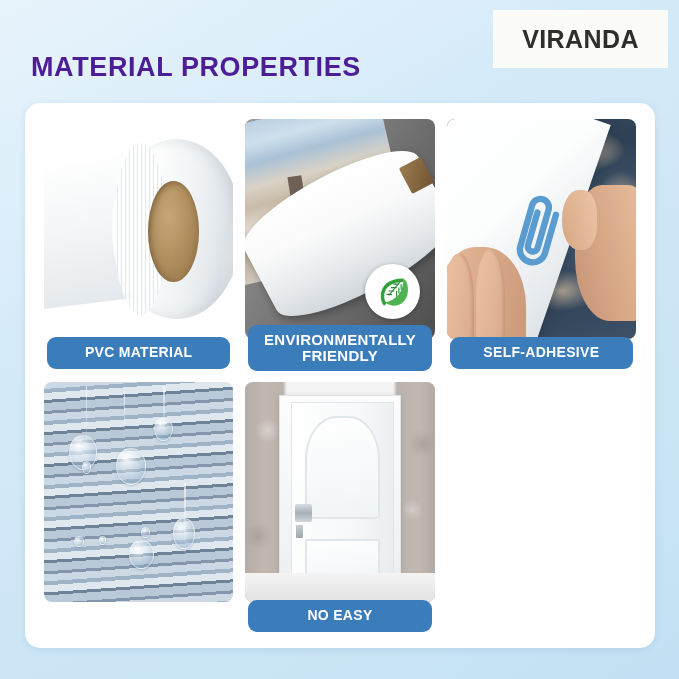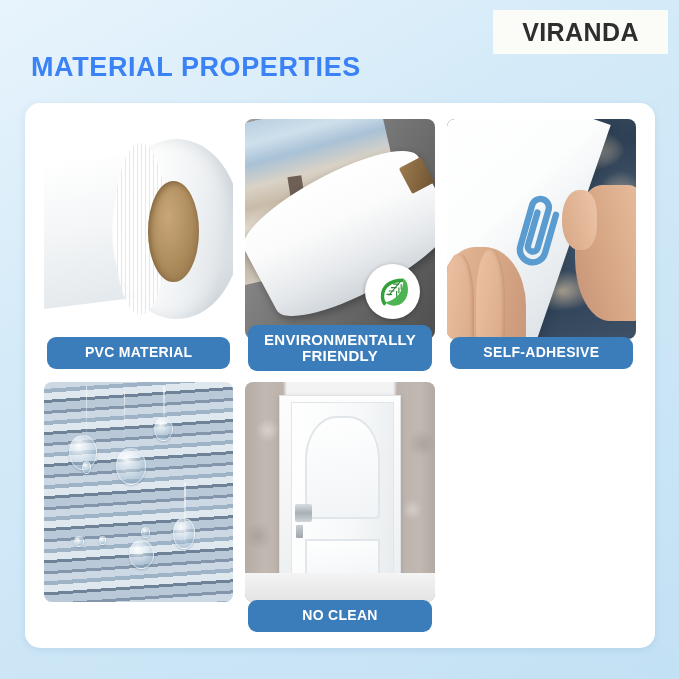--- a/index.html
+++ b/index.html
@@ -10,37 +10,37 @@
     font-family: "Liberation Sans", sans-serif;
     background: linear-gradient(150deg, #e8f4fc 0%, #d4eaf8 35%, #c3e1f4 100%);
     overflow: hidden;
     position: relative;
   }
 
   
   .logo-box {
     position: absolute;
     top: 10px; right: 11px;
-    width: 175px; height: 44px;
+    width: 175px; height: 58px;
     background: #fbfbf8;
     display: flex; align-items: center; justify-content: center;
   }
   .logo-text {
     font-size: 25px;
     font-weight: bold;
     color: #2e2e2e;
     letter-spacing: 0.4px;
   }
 
   .page-title {
     position: absolute;
     left: 31px; top: 52px;
     font-size: 27px;
     font-weight: bold;
-    color: #3b82f6;
+    color: #4c1d95;
     letter-spacing: 0.6px;
   }
 
   
   .card {
     position: absolute;
     left: 25px; top: 103px;
     width: 630px; height: 545px;
     background: #ffffff;
     border-radius: 15px;
@@ -468,18 +468,18 @@
         <div class="door-frame">
           <div class="door-slab">
             <div class="panel-top"></div>
             <div class="panel-bottom"></div>
             <div class="handle"></div>
           </div>
         </div>
         <div class="skirting"></div>
       </div>
       <div class="banner">
-        <span class="banner-text">NO CLEAN</span>
+        <span class="banner-text">NO EASY</span>
       </div>
     </div>
 
   </div>
 </div>
 
 </body></html>

